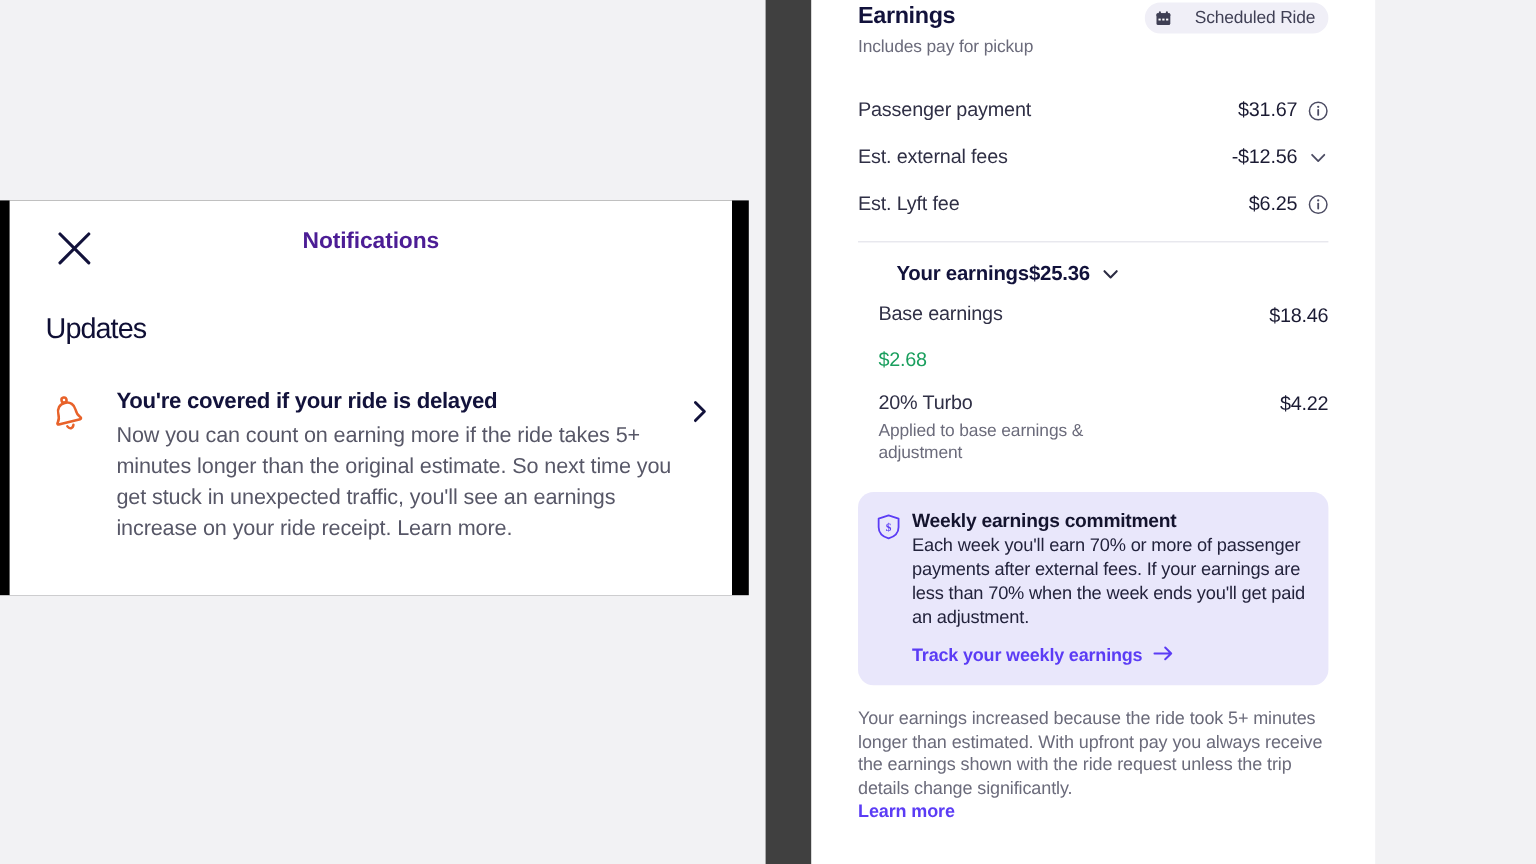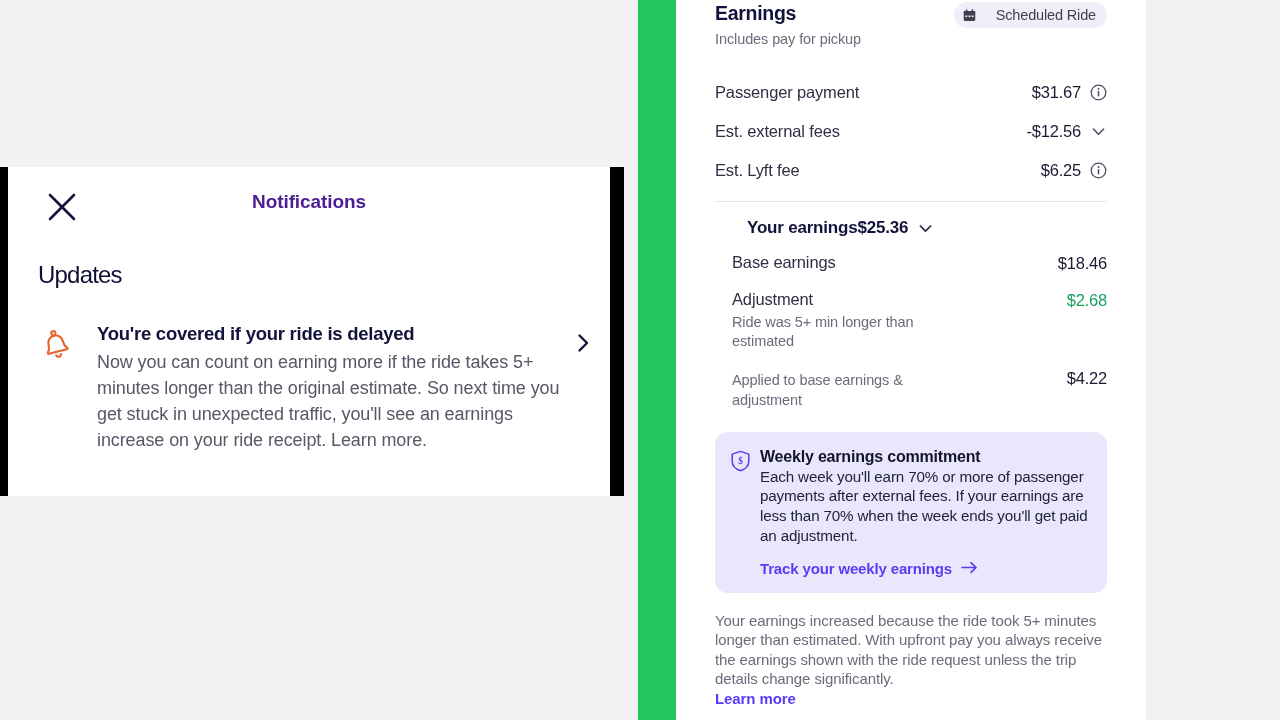--- a/index.html
+++ b/index.html
@@ -48,21 +48,21 @@
   }
   .notif-desc{
     margin-top:4px;
     font-size:18px; color:#575767; line-height:1.45; letter-spacing:-0.1px;
   }
   .chev-right{ flex:0 0 auto; width:24px; margin-top:10px; }
 
   
   .right-shot{
     position:absolute; left:638px; top:0; width:492px; height:720px;
-    background:#22c55e;
+    background:#404040;
   }
   .right-screen{
     position:absolute; left:38px; top:0; width:470px; height:720px;
     background:#ffffff; overflow:hidden;
   }
   .rs-inner{ position:relative; padding:0 39px; }
 
   .earn-head{
     display:flex; align-items:flex-start; justify-content:space-between;
     padding-top:2px;
@@ -294,29 +294,26 @@
         <div class="break-list">
 
           <div class="break-item">
             <div>
               <div class="bi-label">Base earnings</div>
             </div>
             <div class="bi-val">$18.46</div>
           </div>
 
           <div class="break-item">
-            <div>
-              <div class="bi-label">Adjustment</div>
-              <div class="bi-note">Ride was 5+ min longer than estimated</div>
-            </div>
             <div class="bi-val positive">$2.68</div>
           </div>
 
           <div class="break-item">
             <div>
+              <div class="bi-label">20% Turbo</div>
               <div class="bi-note">Applied to base earnings &amp; adjustment</div>
             </div>
             <div class="bi-val">$4.22</div>
           </div>
         </div>
 
         <div class="commit-card">
           <div class="shield-icon">
             <svg width="21" height="22" viewBox="0 0 21 22" aria-hidden="true">
               <path d="M10.5 1.4 L18.8 4.1 v7.2 c0 4.6 -3.6 7.9 -8.3 9.4 c-4.7 -1.5 -8.3 -4.8 -8.3 -9.4 V4.1 Z" fill="none" stroke="#5b3cf5" stroke-width="1.5" stroke-linejoin="round"></path>

